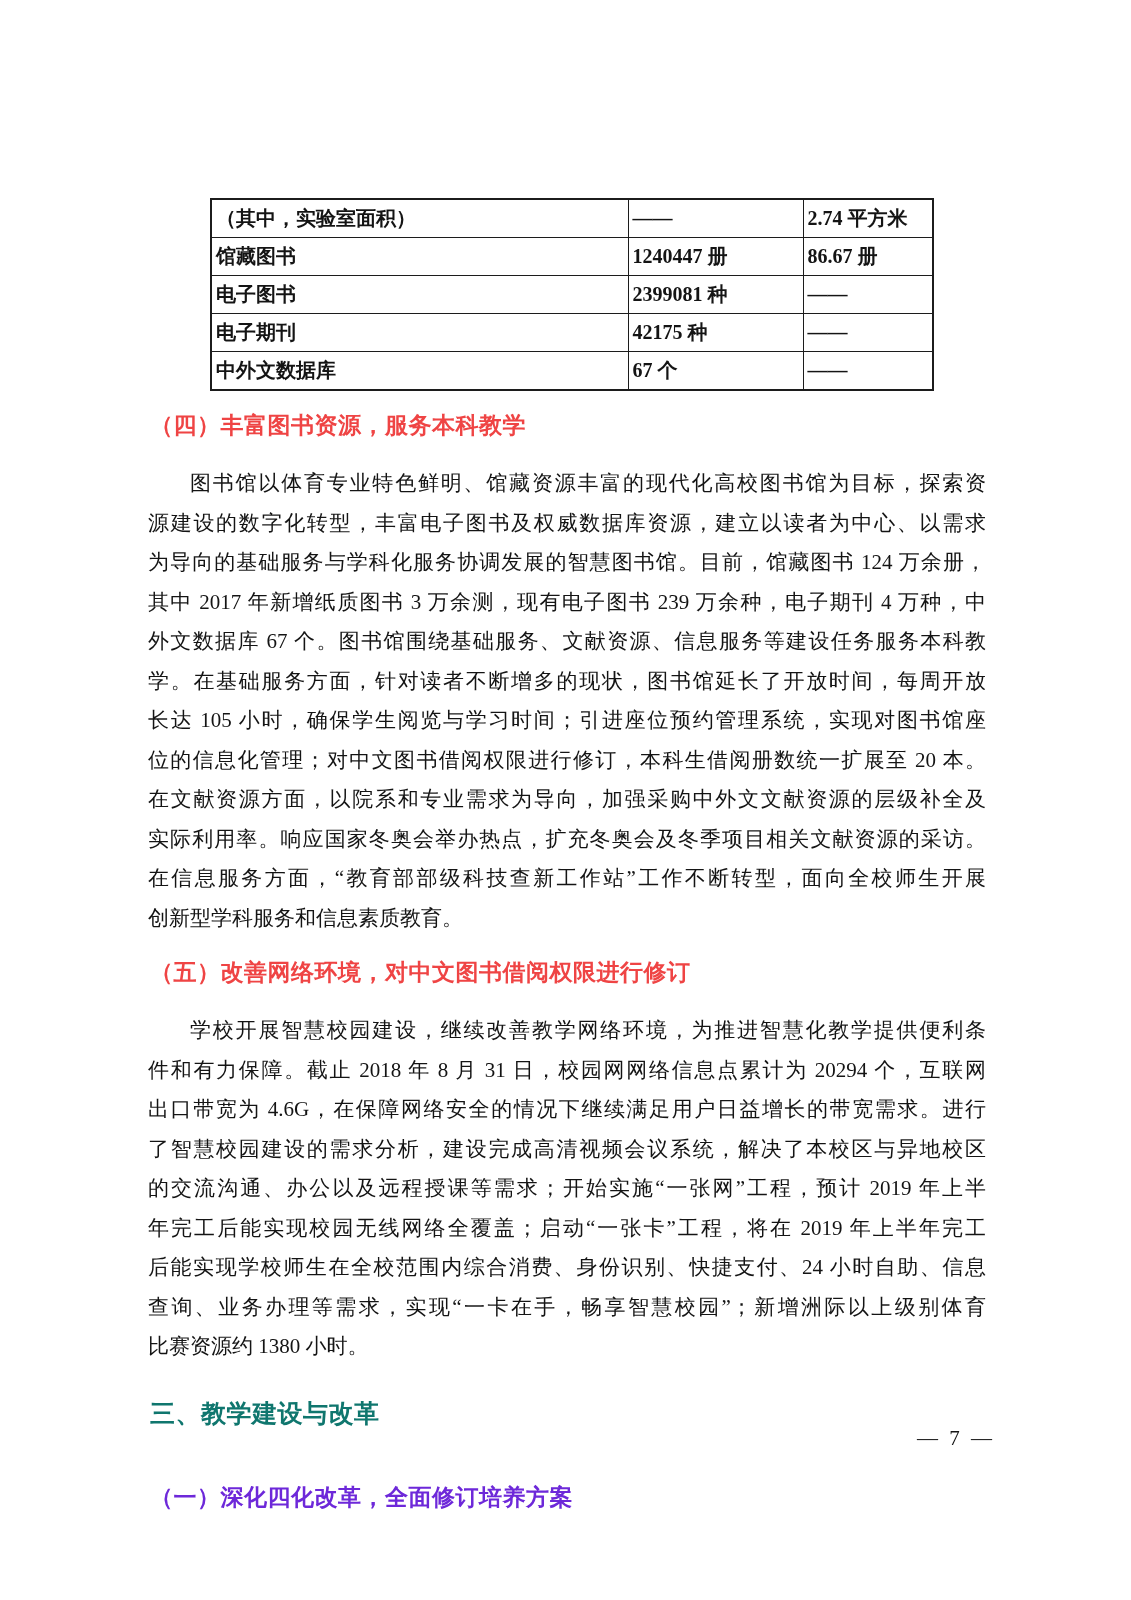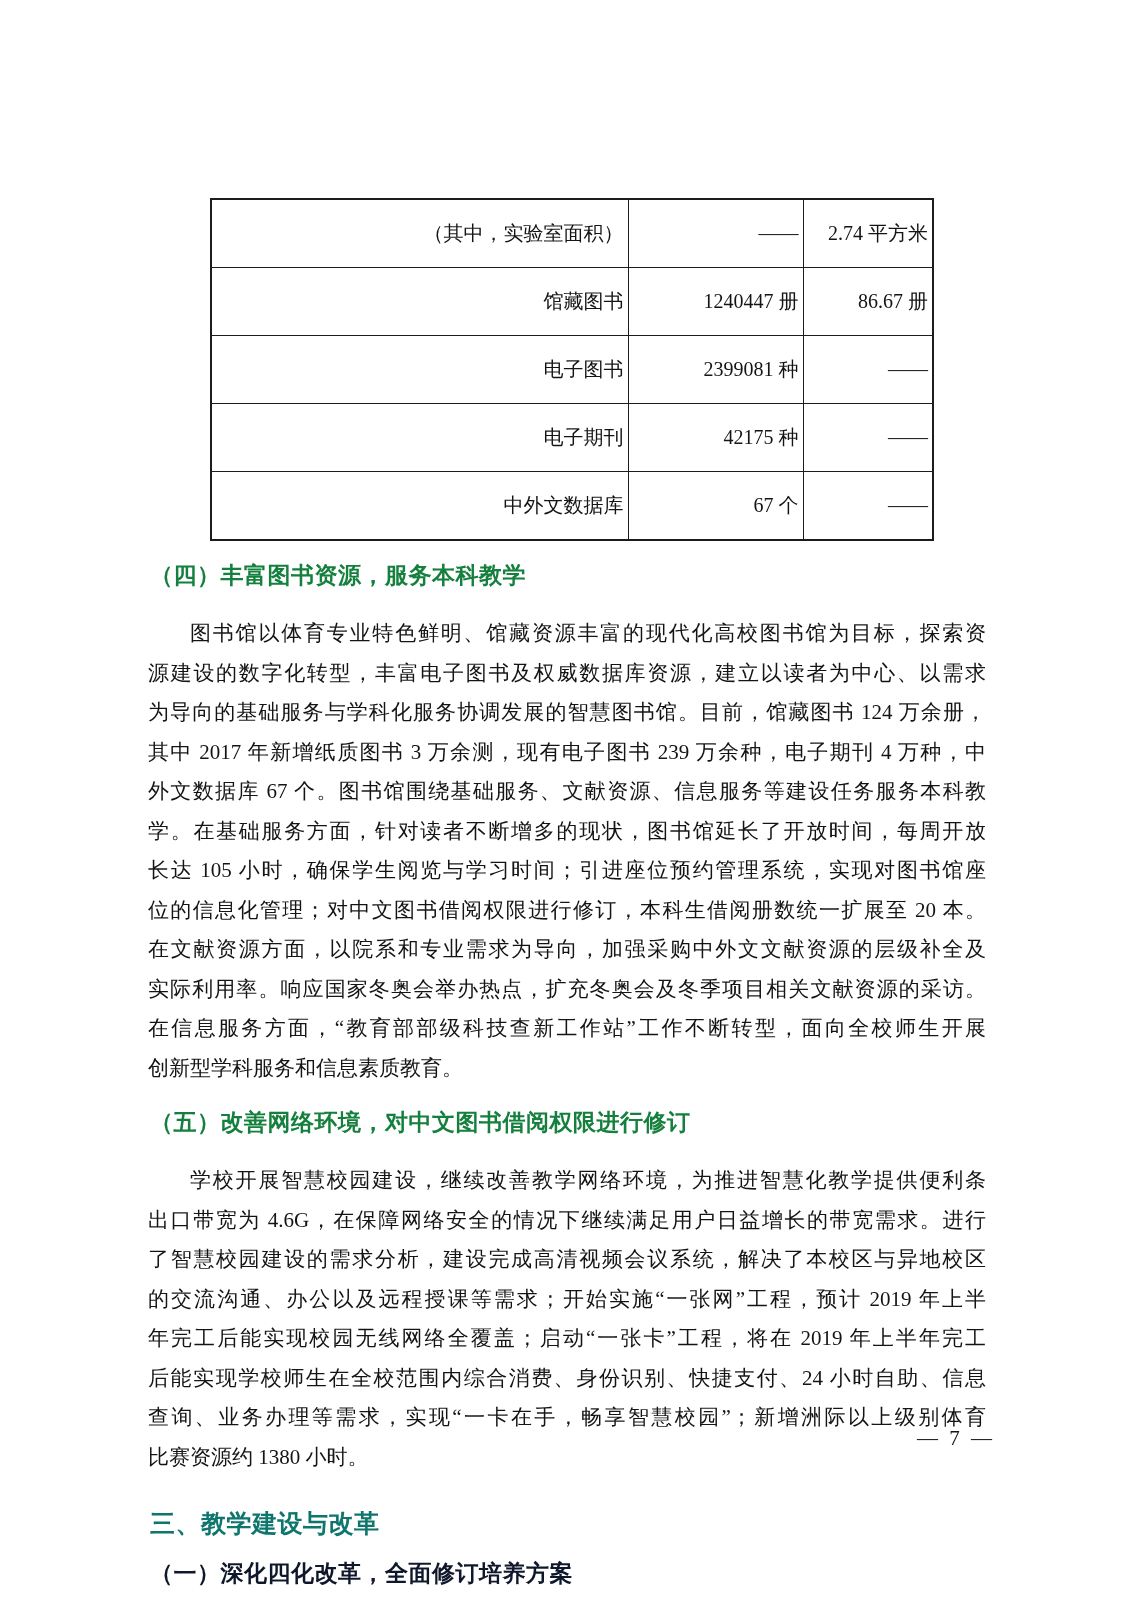--- a/index.html
+++ b/index.html
@@ -20,52 +20,53 @@
   table.doc-table {
     margin: 198px 0 0 62px;
     width: 722px;
     border-collapse: collapse;
     table-layout: fixed;
     border: 2px solid #1c1c1c;
   }
   table.doc-table td {
     border: 1px solid #1c1c1c;
     height: 37px;
-    text-align: right;
+    text-align: left;
     vertical-align: middle;
     font-size: 20px;
-    padding: 15px 4px;
+    padding: 0 4px;
     overflow: hidden;
+    font-weight: bold;
   }
   col.c1 { width: 417px; }
   col.c2 { width: 175px; }
   col.c3 { width: 130px; }
   
   .sec-heading {
     font-family: "Liberation Sans", "DejaVu Sans", sans-serif;
     font-weight: bold;
     font-size: 23px;
-    color: #15803d;
+    color: #ef4444;
     margin: 19px 0 11px 2px;
     letter-spacing: 0.5px;
   }
   .chapter-heading {
     font-family: "Liberation Sans", "DejaVu Sans", sans-serif;
     font-weight: bold;
     font-size: 25px;
     color: #0f766e;
     margin: 30px 0 0 2px;
     letter-spacing: 0.5px;
   }
   .sub-heading {
     font-family: "Liberation Sans", "DejaVu Sans", sans-serif;
     font-weight: bold;
     font-size: 23px;
-    color: #0f172a;
-    margin: 18px 0 0 2px;
+    color: #6d28d9;
+    margin: 52px 0 0 2px;
     letter-spacing: 0.5px;
   }
   
   .para { font-size: 21px; margin-top: 23px; }
   .line {
     line-height: 39.5px;
     height: 39.5px;
     text-align: justify;
     text-align-last: justify;
     white-space: nowrap;
@@ -136,20 +137,21 @@
     <div class="line">在文献资源方面，以院系和专业需求为导向，加强采购中外文文献资源的层级补全及</div>
     <div class="line">实际利用率。响应国家冬奥会举办热点，扩充冬奥会及冬季项目相关文献资源的采访。</div>
     <div class="line">在信息服务方面，“教育部部级科技查新工作站”工作不断转型，面向全校师生开展</div>
     <div class="line end">创新型学科服务和信息素质教育。</div>
   </div>
 
   <div class="sec-heading">（五）改善网络环境，对中文图书借阅权限进行修订</div>
 
   <div class="para">
     <div class="line indent">学校开展智慧校园建设，继续改善教学网络环境，为推进智慧化教学提供便利条</div>
+    <div class="line">件和有力保障。截止 2018 年 8 月 31 日，校园网网络信息点累计为 20294 个，互联网</div>
     <div class="line">出口带宽为 4.6G，在保障网络安全的情况下继续满足用户日益增长的带宽需求。进行</div>
     <div class="line">了智慧校园建设的需求分析，建设完成高清视频会议系统，解决了本校区与异地校区</div>
     <div class="line">的交流沟通、办公以及远程授课等需求；开始实施“一张网”工程，预计 2019 年上半</div>
     <div class="line">年完工后能实现校园无线网络全覆盖；启动“一张卡”工程，将在 2019 年上半年完工</div>
     <div class="line">后能实现学校师生在全校范围内综合消费、身份识别、快捷支付、24 小时自助、信息</div>
     <div class="line">查询、业务办理等需求，实现“一卡在手，畅享智慧校园”；新增洲际以上级别体育</div>
     <div class="line end">比赛资源约 1380 小时。</div>
   </div>
 
   <div class="chapter-heading">三、教学建设与改革</div>

